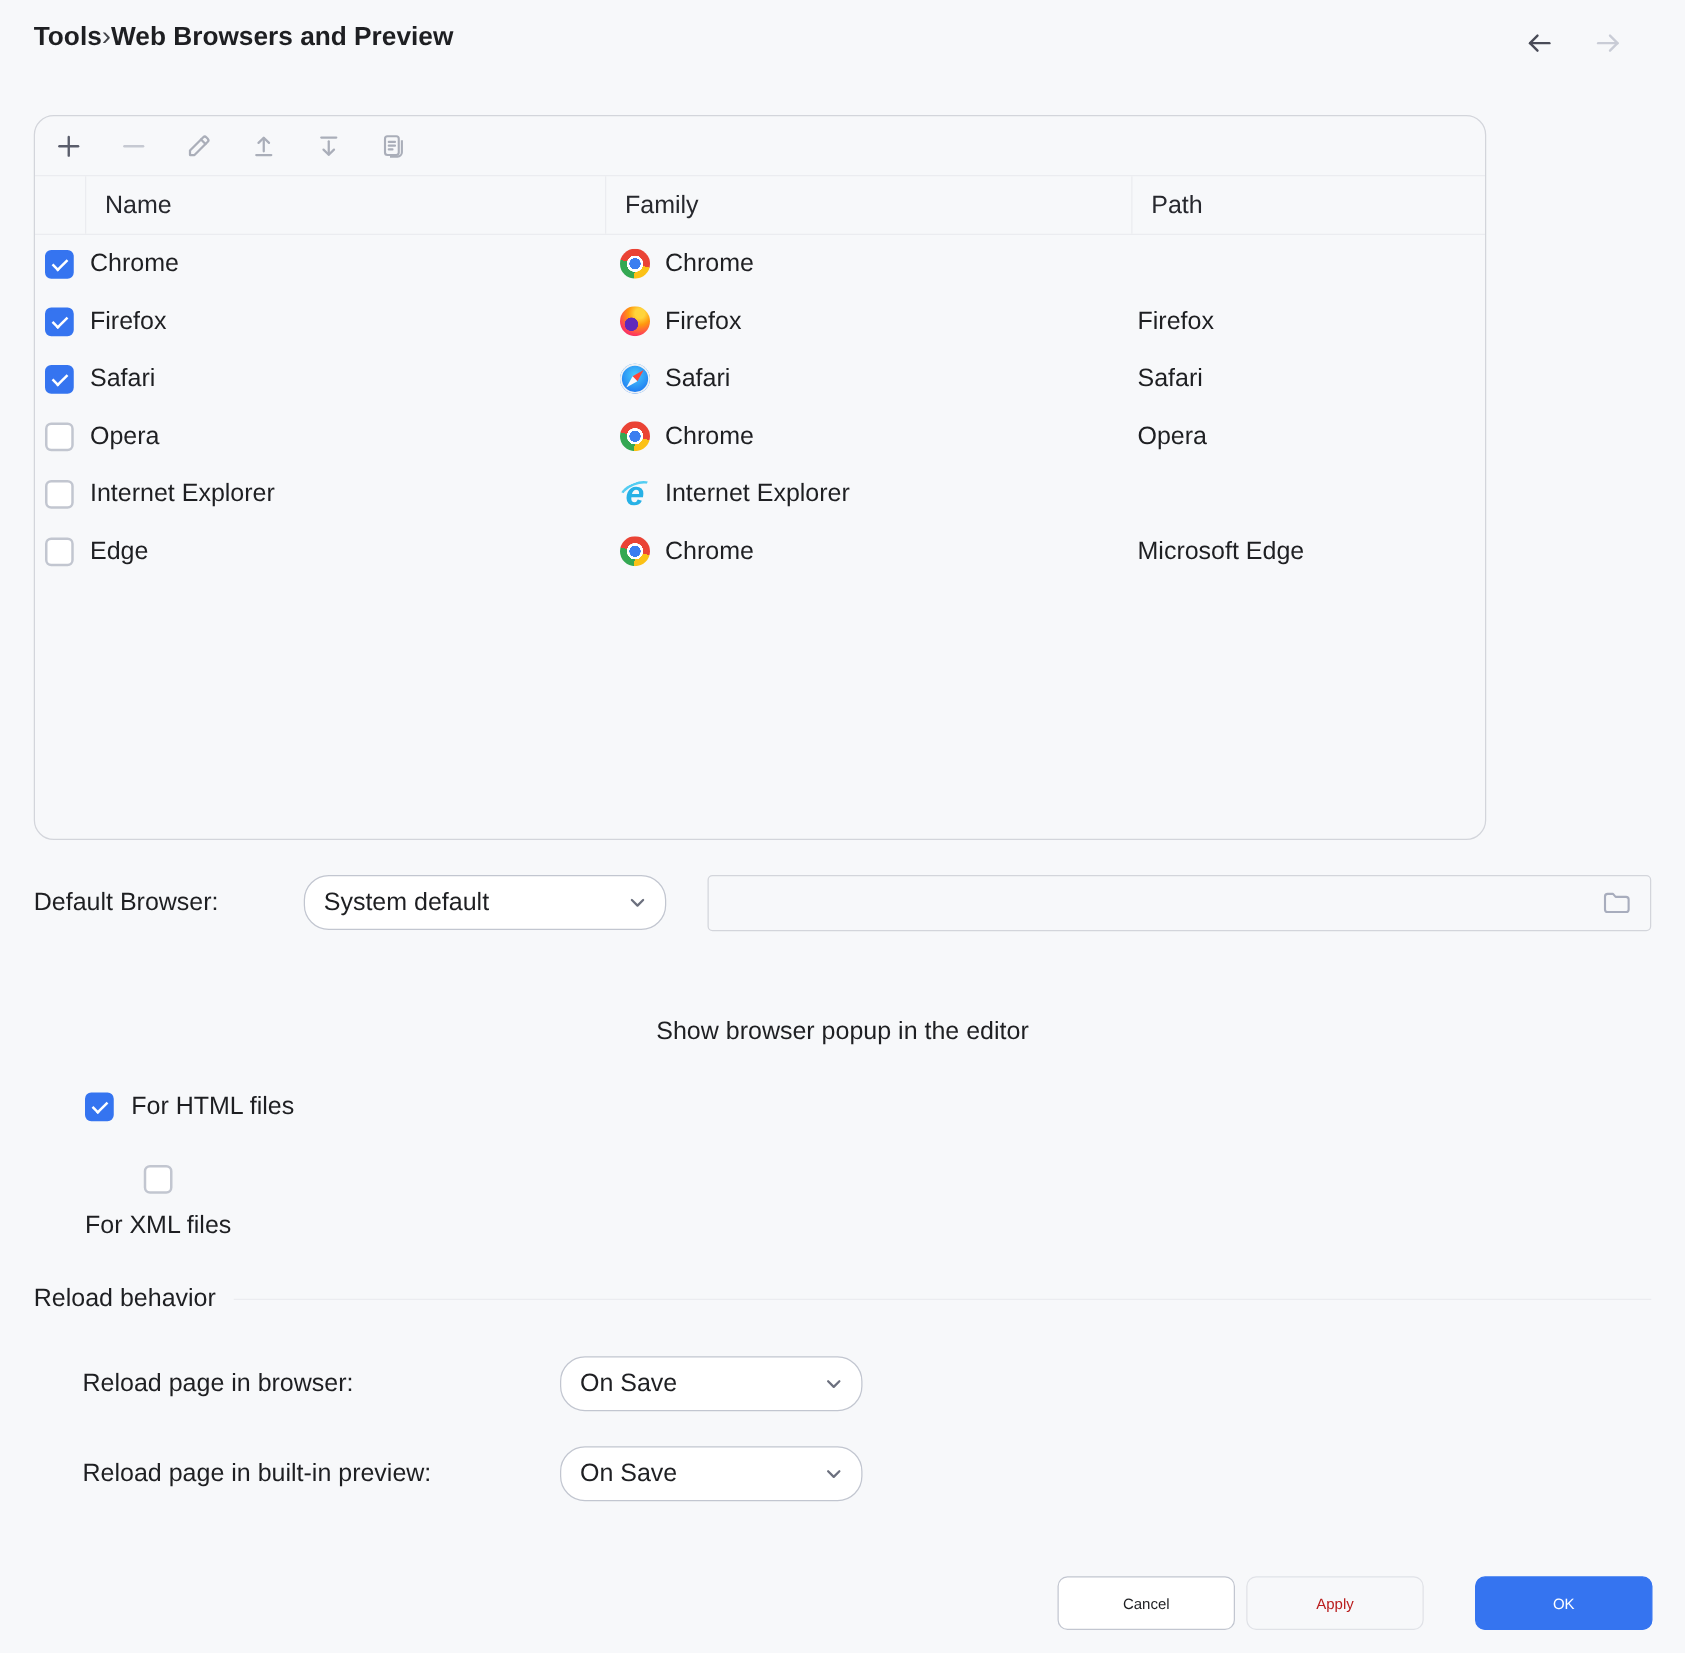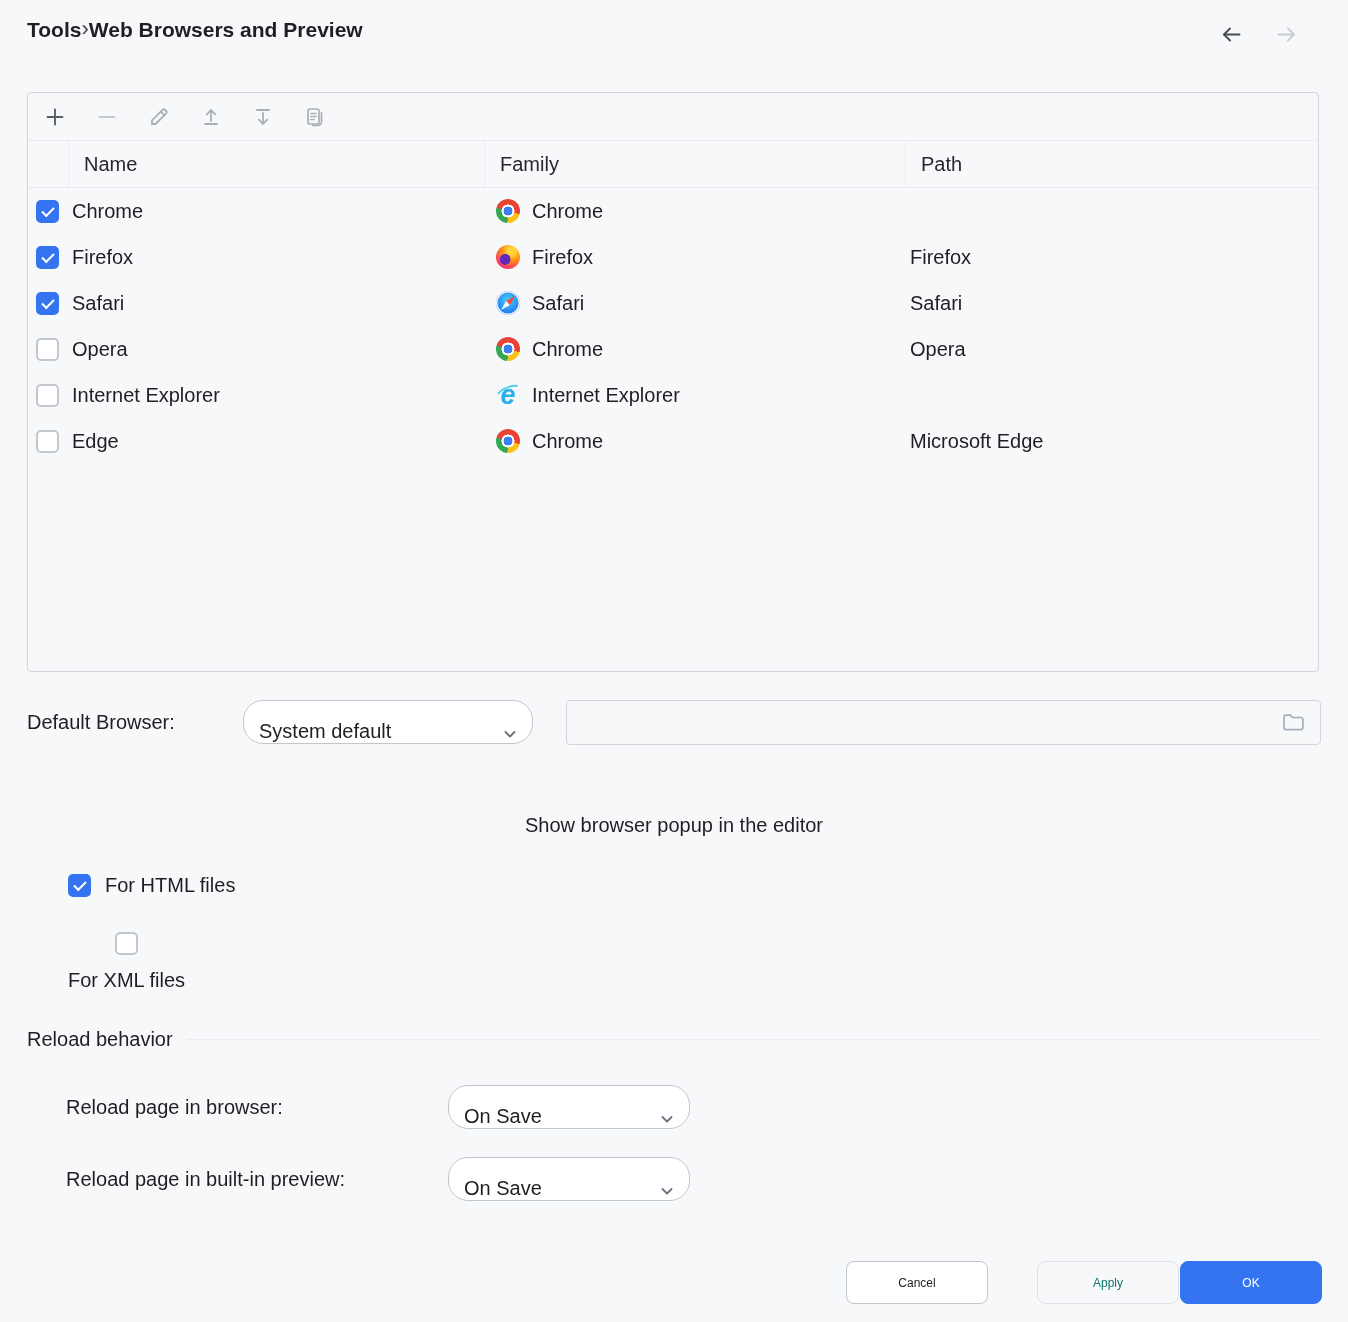--- a/index.html
+++ b/index.html
@@ -15,22 +15,22 @@
 
   
   .breadcrumb { position:absolute; left:27px; top:16px; display:flex; align-items:center; 
     font-size:21px; font-weight:700; }
   .breadcrumb .sep { font-weight:400; font-size:22px; color:#43454a; padding-bottom:2px; }
 
   .nav-arrows { position:absolute; top:20px; right:48px; display:flex; gap:27px; }
   .nav-arrows .nav-btn { width:28px; height:28px; display:flex; align-items:center; justify-content:center; cursor:pointer; }
 
   
-  .panel { position:absolute; left:27px; top:92px; width:1292px; height:580px;
-    border:1px solid #d3d5db; border-radius:4px; background:#f7f8fa; overflow:hidden; }
+  .panel { position:absolute; left:27px; top:92px; width:1162px; height:580px;
+    border:1px solid #d3d5db; border-radius:16px; background:#f7f8fa; overflow:hidden; }
 
   .toolbar { height:48px; display:flex; align-items:center; padding-left:13px; border-bottom:1px solid #ebecf0; }
   .tool-btn { width:28px; height:28px; margin-right:24px; display:flex; align-items:center; justify-content:center; cursor:pointer; }
 
   .grid-row { display:grid; grid-template-columns:40px 416px 421px 1fr; align-items:stretch; }
   .thead { height:47px; border-bottom:1px solid #ebecf0; }
   .th { display:flex; align-items:center; padding-left:15px; border-left:1px solid #ebecf0; color:#27282e; }
   .th.first { border-left:none; }
 
   .trow { height:46px; }
@@ -65,21 +65,21 @@
   .fam-safari::after { content:""; position:absolute; inset:0;
     clip-path:polygon(21% 79%, 42% 42%, 58% 58%); background:#f7f9fc; }
   .fam-ie { display:flex; align-items:center; justify-content:center;
     font:italic 700 27px/24px "Liberation Sans", sans-serif; color:#27b1e6; }
   .fam-ie::after { content:""; position:absolute; left:-1px; top:3px; width:25px; height:12px;
     border:2.2px solid rgba(0,0,0,0); border-top-color:#53cdf2; border-radius:50%; transform:rotate(-22deg); }
 
   
   .db-label { position:absolute; left:27px; top:700px; height:44px; line-height:44px; }
   .dropdown { background:#fff; border:1.5px solid #c2c6d0; border-radius:20px;
-    display:flex; align-items:flex-end; justify-content:space-between; padding:0 13px 0 15px; cursor:pointer; }
+    display:flex; align-items:center; justify-content:space-between; padding:0 13px 0 15px; cursor:pointer; }
   .dd-default { position:absolute; left:243px; top:700px; width:290px; height:44px; }
   .textfield { position:absolute; left:566px; top:700px; width:755px; height:45px;
     border:1.5px solid #d3d5db; border-radius:4px; display:flex; align-items:center;
     justify-content:flex-end; padding-right:13px; }
   .textfield .folder-btn { width:28px; height:28px; display:flex; align-items:center; justify-content:center; cursor:pointer; }
 
   
   .section-header { position:absolute; left:27px; right:27px; display:flex; align-items:center; gap:14px; }
   .section-header .line { flex:1; height:1px; background:#ebecf0; }
   .sh-popup { top:814px;flex-direction:column; }
@@ -91,21 +91,21 @@
 
   .reload-row { position:absolute; left:66px; height:44px; display:flex; align-items:center; }
   .rr-1 { top:1085px; }
   .rr-2 { top:1157px; }
   .reload-row .dd { position:absolute; left:382px; width:242px; height:44px; }
 
   
   .btn { position:absolute; top:1261px; width:142px; height:43px; border-radius:8px;
     display:flex; align-items:center; justify-content:center; font-size:12px; cursor:pointer; }
   .btn-cancel { left:846px; background:#fff; border:1.5px solid #c2c6d0; color:#1e1f22; }
-  .btn-apply  { left:1037px; background:rgba(0,0,0,0); border:1.5px solid #e0e2e7; color:#0f766e; }
+  .btn-apply  { left:997px; background:rgba(0,0,0,0); border:1.5px solid #e0e2e7; color:#b91c1c; }
   .btn-ok     { left:1180px; background:#3574f0; border:1.5px solid #3574f0; color:#fff; }
 
   svg { display:block; }
 </style>
 </head>
 <body>
 
 <div class="breadcrumb">
   <span>Tools</span>
   <span class="sep">›</span>

